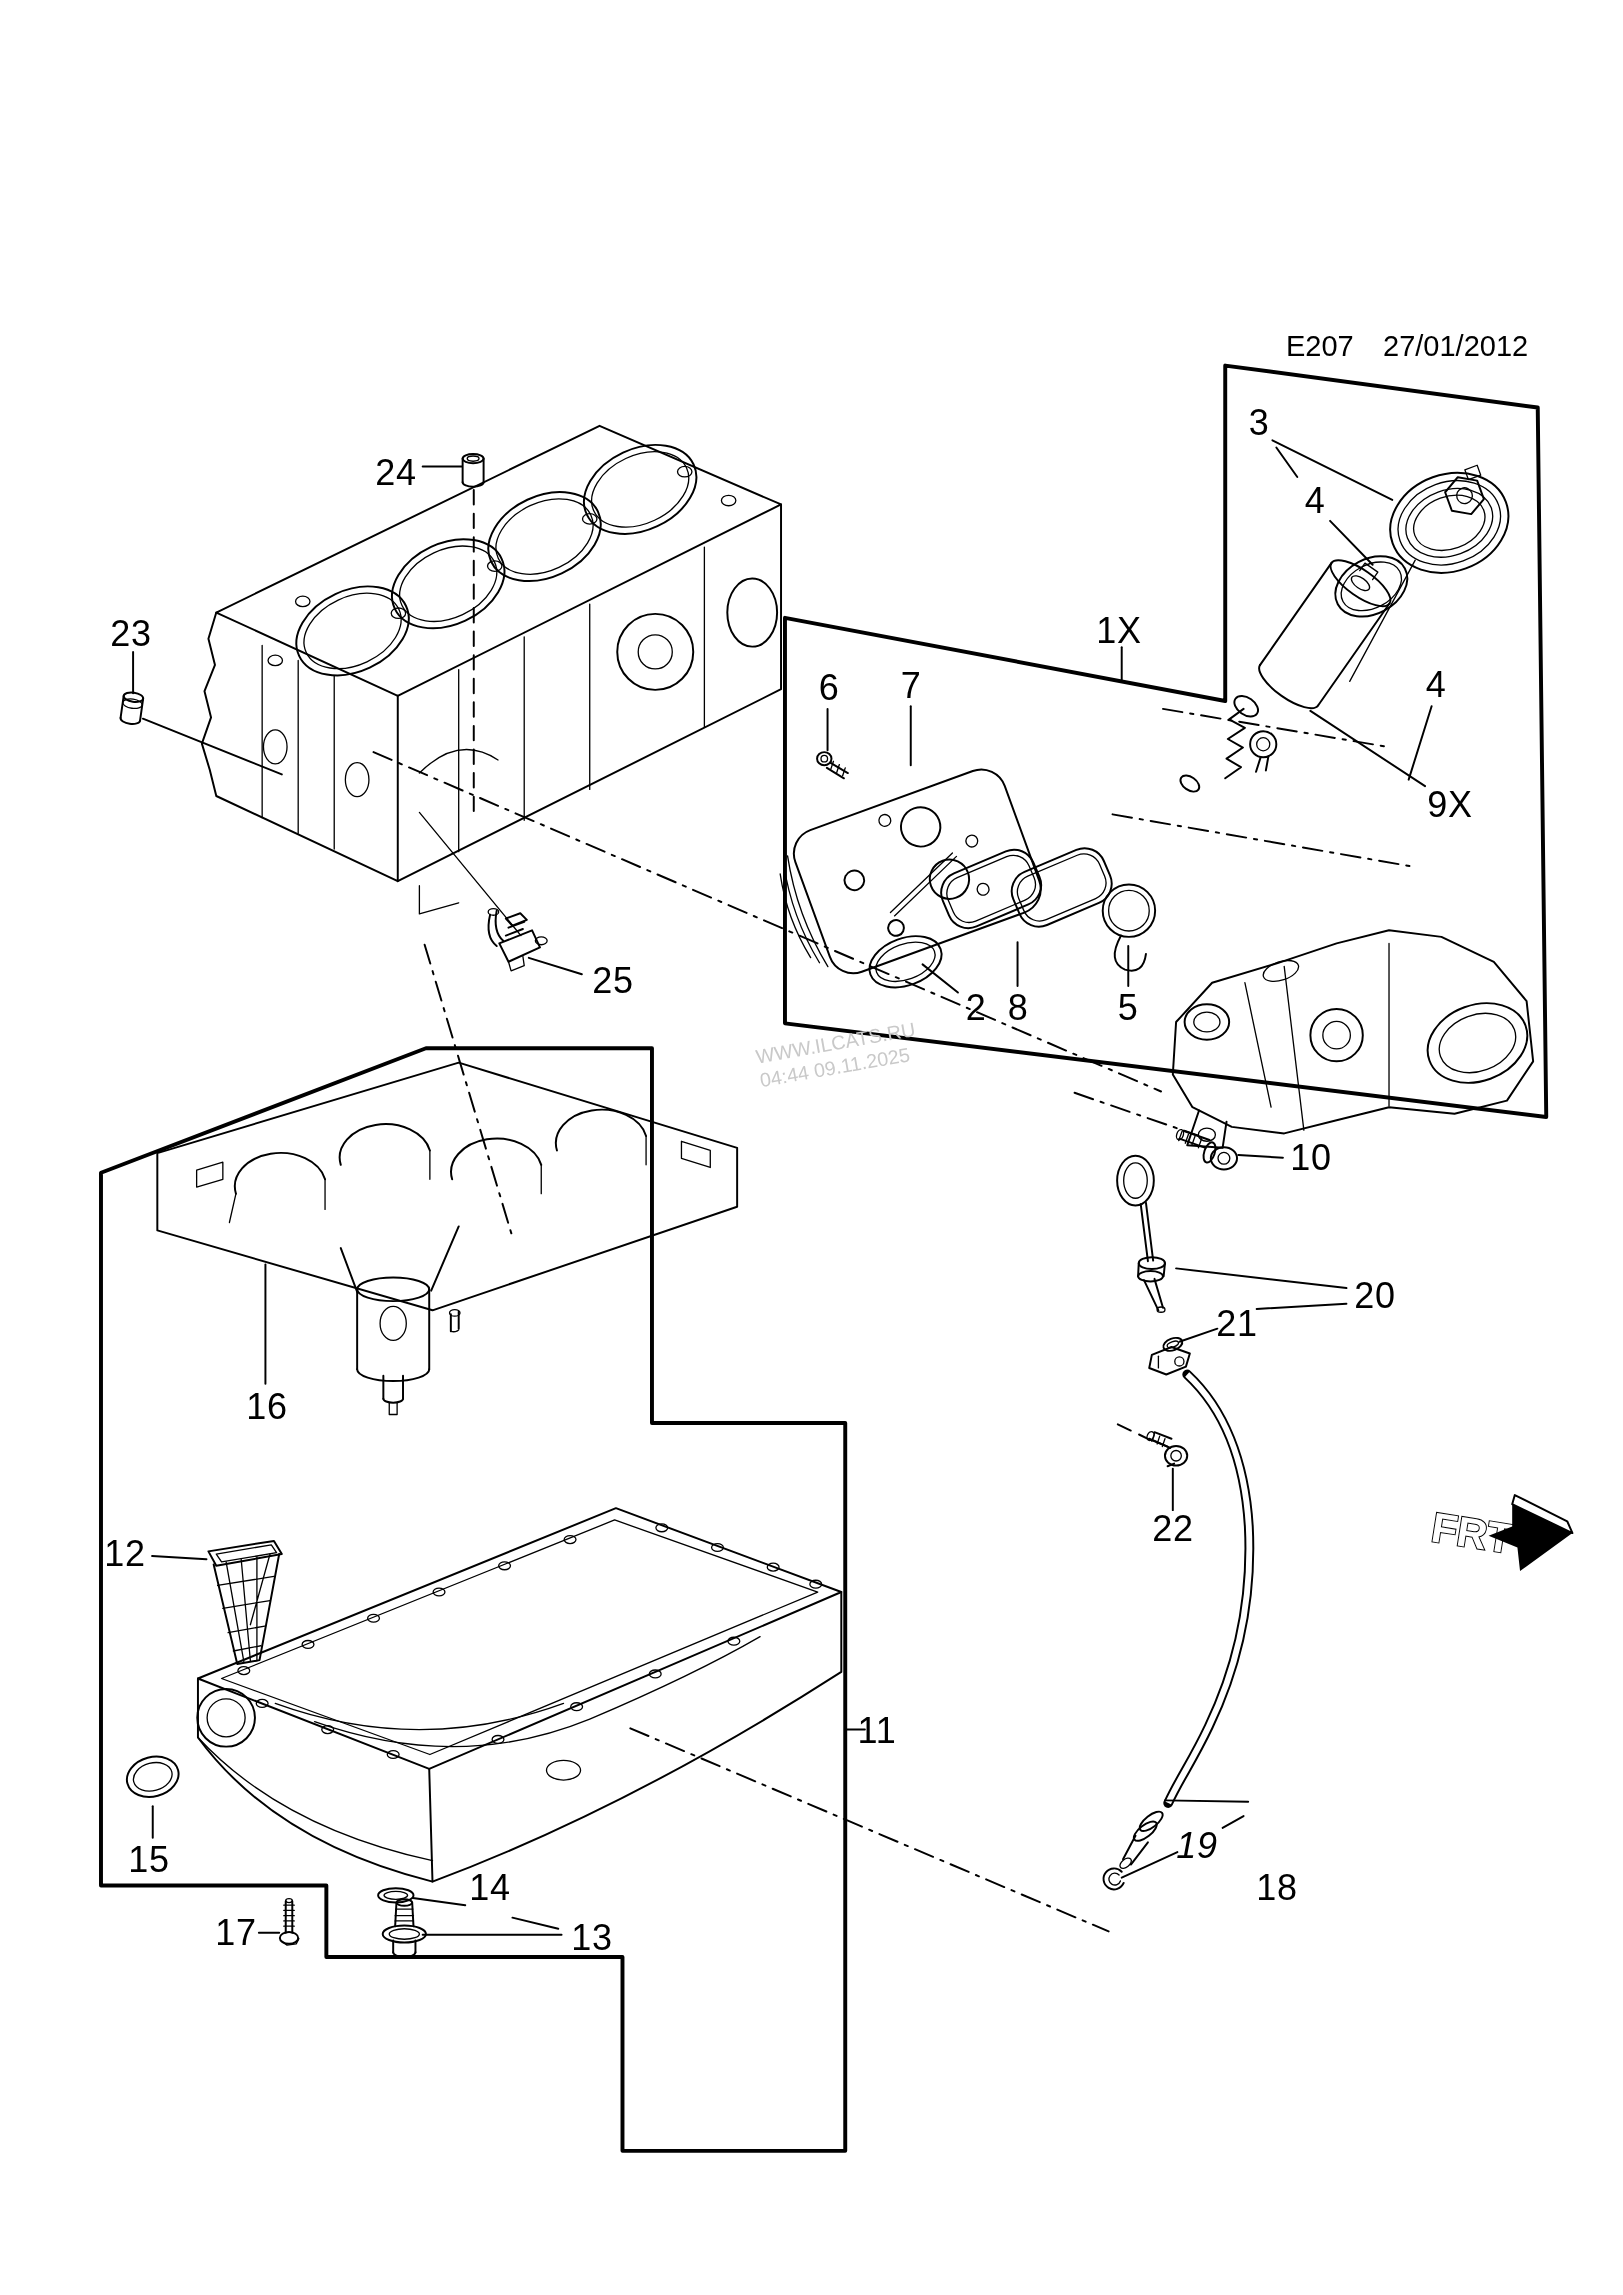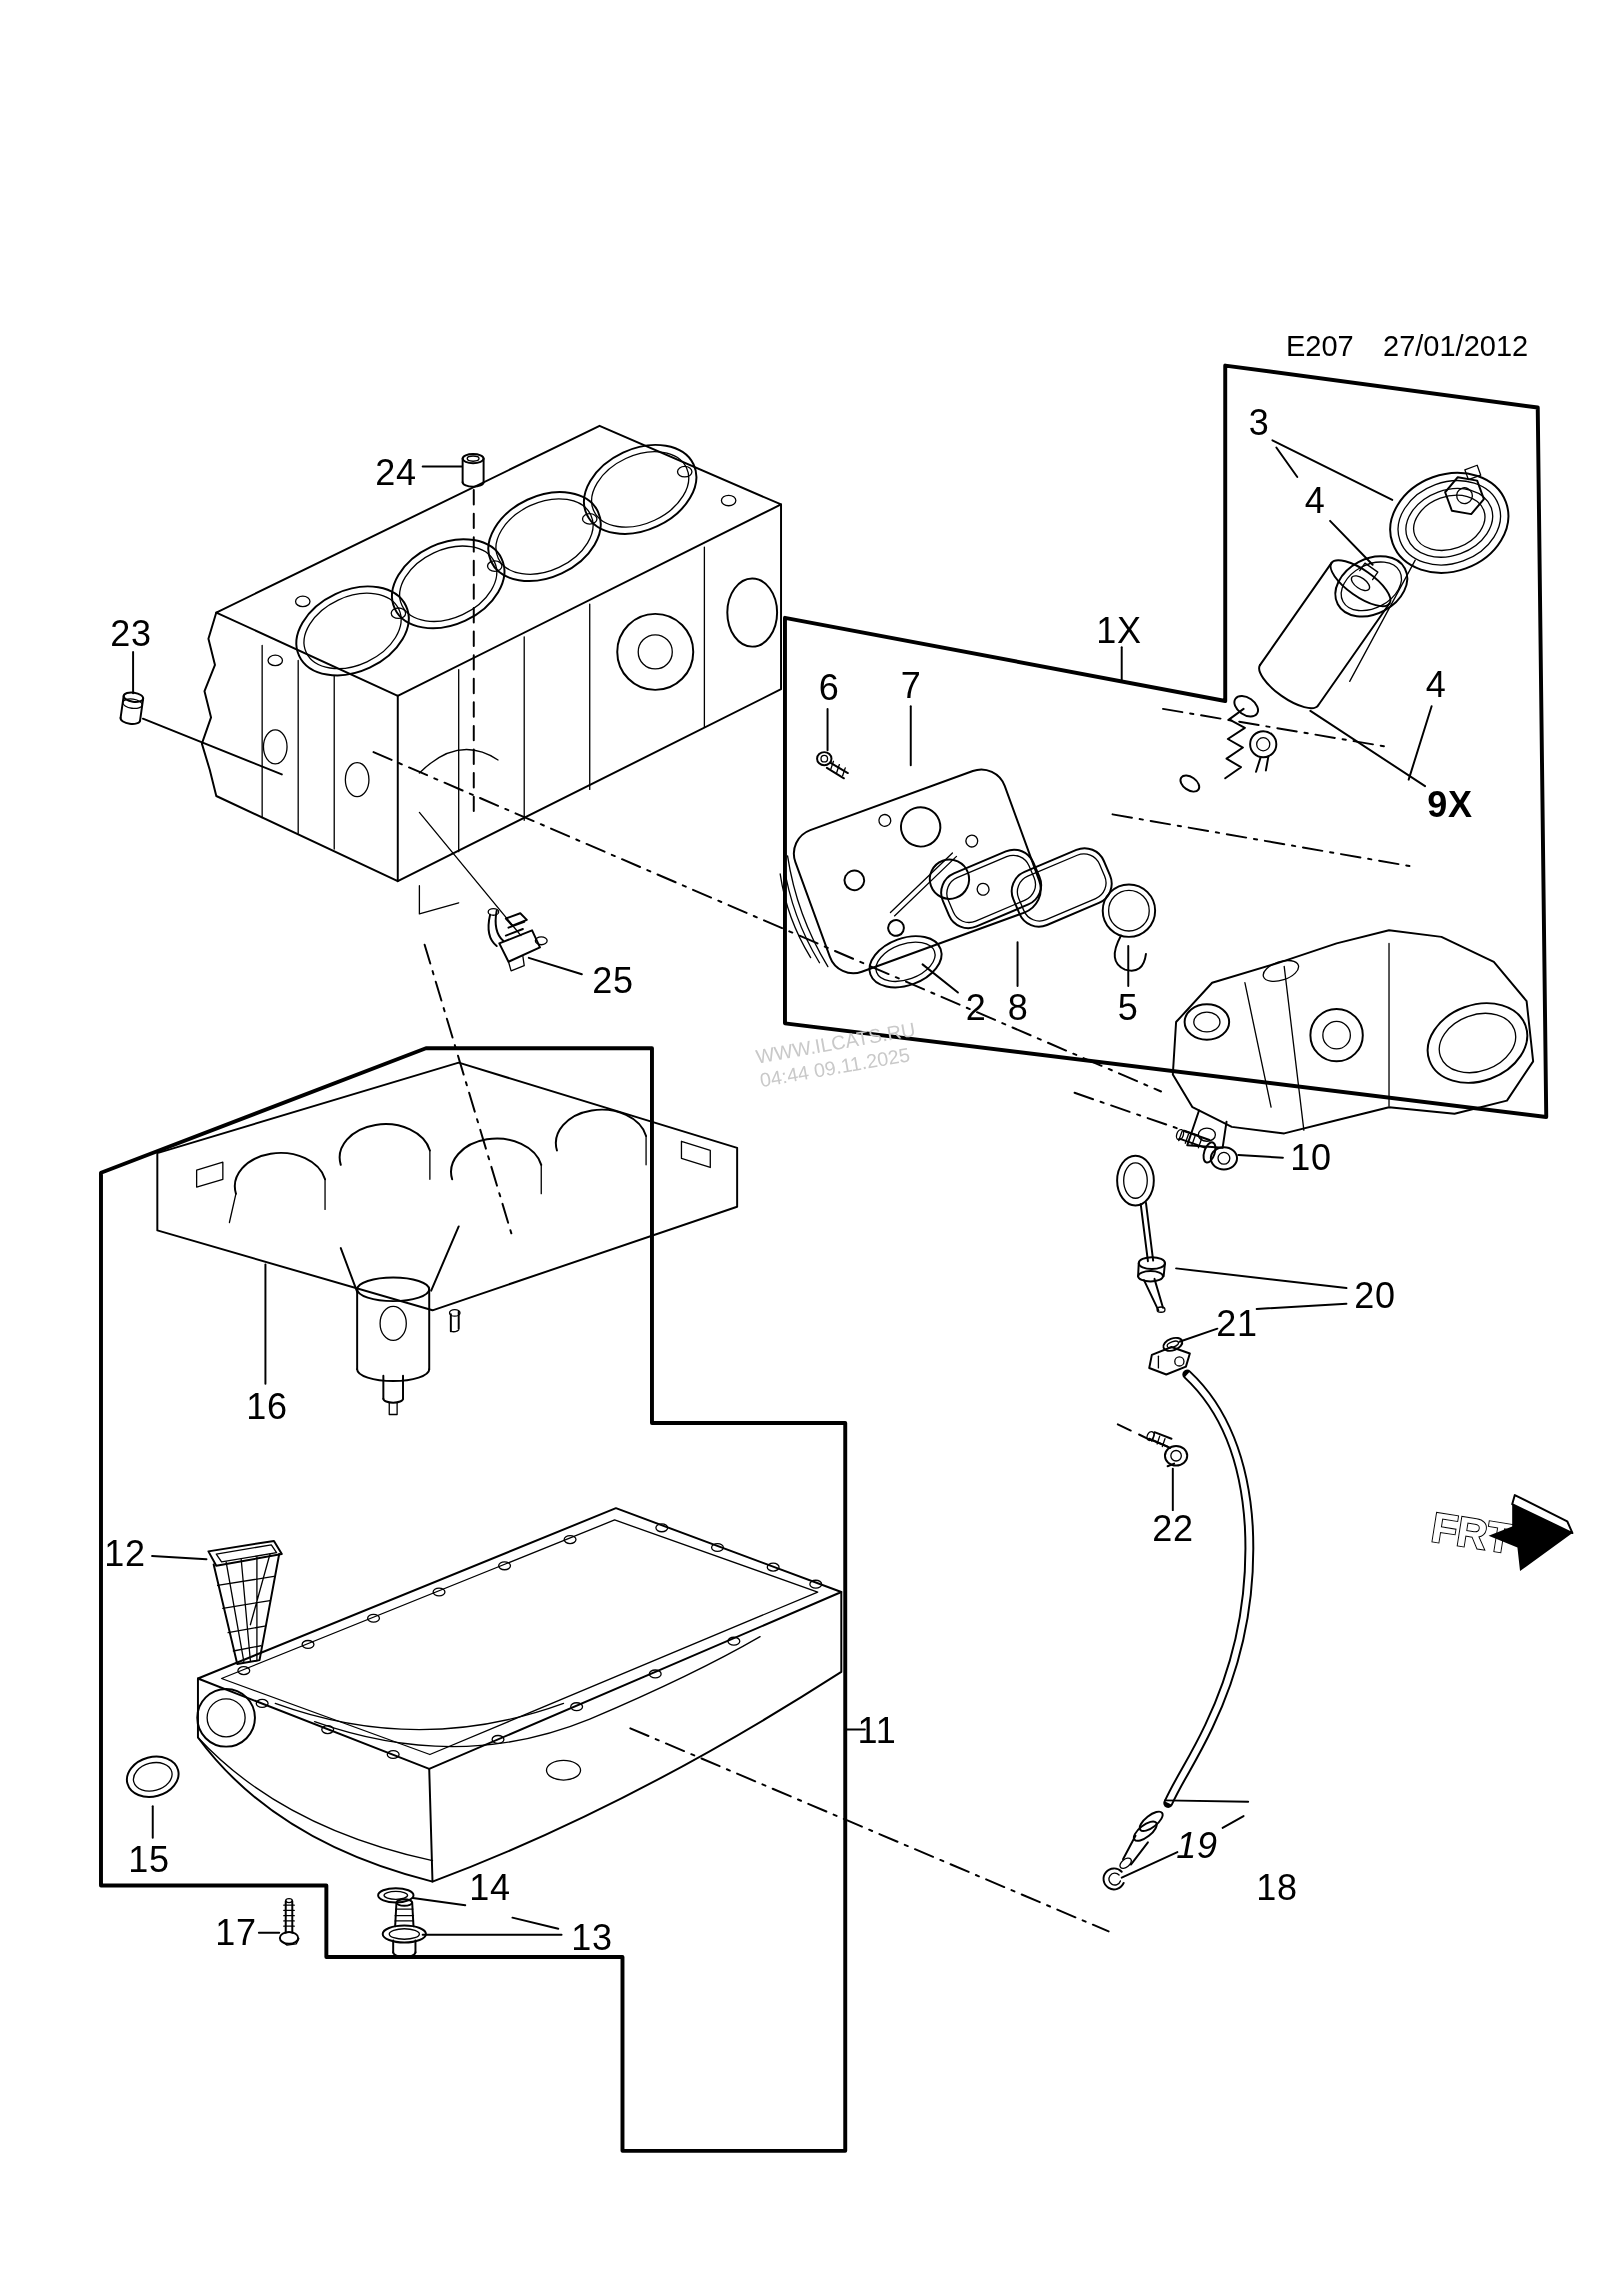--- a/index.html
+++ b/index.html
@@ -358,21 +358,21 @@
   </div>
 
   <div id="callout-layer">
       <span class="callout" style="left: 396px; top: 465px; margin-top: 8px;">24</span>
       <span class="callout" style="left: 131px; top: 634px;">23</span>
       <span class="callout" style="left: 613px; top: 981px;">25</span>
       <span class="callout" style="left: 1119px; top: 631px;">1X</span>
       <span class="callout" style="left: 1259px; top: 423px;">3</span>
       <span class="callout" style="left: 1315px; top: 501px;">4</span>
       <span class="callout" style="left: 1436px; top: 685px;">4</span>
-      <span class="callout" style="left: 1450px; top: 805px; font-weight: bold;">9X</span>
+      <span class="callout" style="left: 1450px; top: 805px;">9X</span>
       <span class="callout" style="left: 829px; top: 688px;">6</span>
       <span class="callout" style="left: 911px; top: 686px;">7</span>
       <span class="callout" style="left: 976px; top: 1008px;">2</span>
       <span class="callout" style="left: 1018px; top: 1008px;">8</span>
       <span class="callout" style="left: 1128px; top: 1008px;">5</span>
       <span class="callout" style="left: 1311px; top: 1158px;">10</span>
       <span class="callout" style="left: 1375px; top: 1296px;">20</span>
       <span class="callout" style="left: 1237px; top: 1324px;">21</span>
       <span class="callout" style="left: 1173px; top: 1529px;">22</span>
       <span class="callout" style="left: 1277px; top: 1888px;">18</span>

